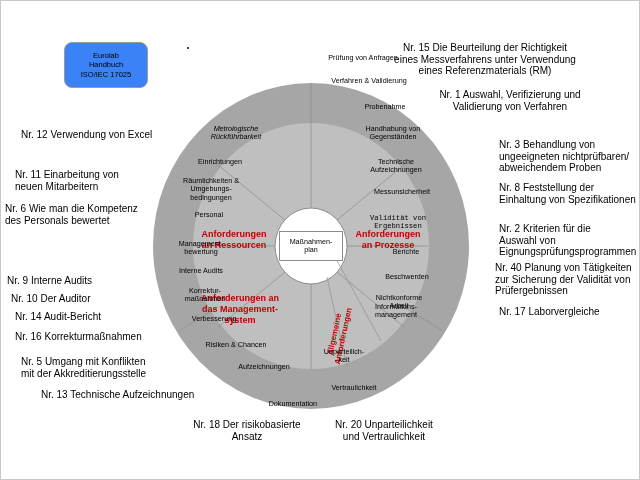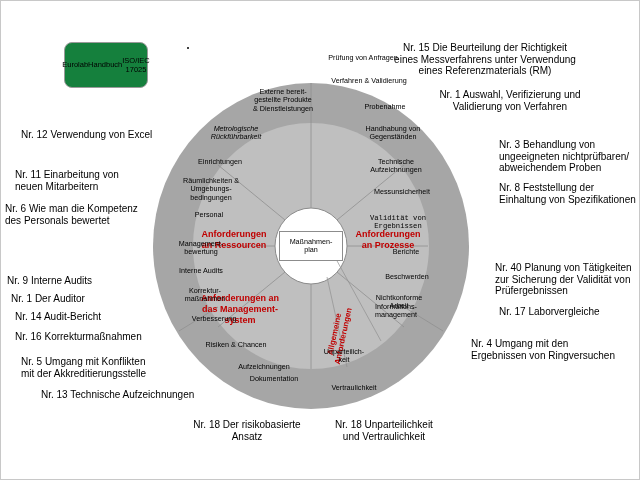--- a/index.html
+++ b/index.html
@@ -13,22 +13,22 @@
   #frame{
     position:absolute;left:0;top:0;width:640px;height:480px;
     border:1px solid #c8c8c8;
     box-sizing:border-box;
     background:#ffffff;
   }
   .abs{position:absolute;}
   
   #eurolab{
     left:63px;top:41px;width:82px;height:44px;
-    background:#15803d;border:1px solid #9a9a9a;border-radius:8px;
-    display:flex;align-items:center;justify-content:center;
+    background:#3b82f6;border:1px solid #9a9a9a;border-radius:8px;
+    display:flex;flex-direction:column;align-items:center;justify-content:center;
     font-size:7.5px;color:#000;line-height:1.25;text-align:center;
   }
   
   #donut-wrap{left:150px;top:80px;width:320px;height:330px;}
   .label{
     position:absolute;font-size:10px;color:#000;line-height:1.15;
     text-align:center;white-space:pre-line;
   }
   .label.left{text-align:left;}
   .label.right{text-align:left;}
@@ -109,39 +109,36 @@
 das Management-
 system</div>
     <div id="vert-title" style="left:152px;top:245px;width:72px;">Allgemeine
 Anforderungen</div>
 
     
     <div id="center-box" style="left:128px;top:150px;width:64px;height:30px;">Maßnahmen-
 plan</div>
 
     
-    <div class="inner-label" style="left:88px;top:7px;width:88px;">Externe bereit-
-gestellte Produkte
-&amp; Dienstleistungen</div>
     <div class="inner-label" style="left:44px;top:44px;width:82px;font-style:italic;">Metrologische
 Rückführbarkeit</div>
     <div class="inner-label" style="left:30px;top:77px;width:78px;">Einrichtungen</div>
     <div class="inner-label" style="left:16px;top:96px;width:88px;">Räumlichkeiten &amp;
 Umgebungs-
 bedingungen</div>
     <div class="inner-label" style="left:22px;top:130px;width:72px;">Personal</div>
     <div class="inner-label" style="left:10px;top:159px;width:80px;">Management-
 bewertung</div>
     <div class="inner-label" style="left:12px;top:186px;width:76px;">Interne Audits</div>
     <div class="inner-label" style="left:16px;top:206px;width:76px;">Korrektur-
 maßnahmen</div>
     <div class="inner-label" style="left:24px;top:234px;width:78px;">Verbesserung</div>
     <div class="inner-label" style="left:42px;top:260px;width:86px;">Risiken &amp; Chancen</div>
     <div class="inner-label" style="left:72px;top:282px;width:82px;">Aufzeichnungen</div>
-    <div class="inner-label" style="left:80px;top:294px;width:86px;">Dokumentation</div>
+    <div class="inner-label" style="left:80px;top:319px;width:86px;text-align:right;">Dokumentation</div>
     <div class="inner-label" style="left:162px;top:267px;width:62px;">Unparteilich-
 keit</div>
     <div class="inner-label" style="left:168px;top:303px;width:70px;">Vertraulichkeit</div>
     <div class="inner-label" style="left:208px;top:222px;width:74px;">Informations-
 management</div>
     <div class="inner-label" style="left:212px;top:213px;width:72px;">Nichtkonforme
 Arbeit</div>
     <div class="inner-label" style="left:220px;top:192px;width:72px;">Beschwerden</div>
     <div class="inner-label" style="left:222px;top:167px;width:66px;">Berichte</div>
     <div class="inner-label" style="left:210px;top:133px;width:74px;font-family:Liberation Mono, monospace;">Validität von
@@ -159,35 +156,36 @@
   <div class="label" style="left:390px;top:41px;width:188px;">Nr. 15 Die Beurteilung der Richtigkeit
 eines Messverfahrens unter Verwendung
 eines Referenzmaterials (RM)</div>
   <div class="label" style="left:434px;top:88px;width:150px;">Nr. 1 Auswahl, Verifizierung und
 Validierung von Verfahren</div>
   <div class="label right" style="left:498px;top:138px;width:138px;">Nr. 3 Behandlung von
 ungeeigneten nichtprüfbaren/
 abweichendem Proben</div>
   <div class="label right" style="left:498px;top:181px;width:140px;">Nr. 8 Feststellung der
 Einhaltung von Spezifikationen</div>
+  <div class="label right" style="left:498px;top:222px;width:138px;">Nr. 2 Kriterien für die
+Auswahl von
+Eignungsprüfungsprogrammen</div>
   <div class="label right" style="left:494px;top:261px;width:142px;">Nr. 40 Planung von Tätigkeiten
 zur Sicherung der Validität von
 Prüfergebnissen</div>
   <div class="label right" style="left:498px;top:305px;width:132px;">Nr. 17 Laborvergleiche</div>
-  <div class="label right" style="left:470px;top:337px;width:160px;">Nr. 4 Umgang mit den
-Ergebnissen von Ringversuchen</div>
-  <div class="label" style="left:318px;top:418px;width:130px;">Nr. 18 Unparteilichkeit
+  <div class="label" style="left:318px;top:418px;width:130px;">Nr. 20 Unparteilichkeit
 und Vertraulichkeit</div>
   <div class="label" style="left:178px;top:418px;width:136px;">Nr. 18 Der risikobasierte Ansatz</div>
   <div class="label left" style="left:40px;top:388px;width:158px;">Nr. 13 Technische Aufzeichnungen</div>
   <div class="label left" style="left:20px;top:355px;width:154px;">Nr. 5 Umgang mit Konflikten
 mit der Akkreditierungsstelle</div>
   <div class="label left" style="left:14px;top:330px;width:150px;">Nr. 16 Korrekturmaßnahmen</div>
   <div class="label left" style="left:14px;top:310px;width:140px;">Nr. 14 Audit-Bericht</div>
-  <div class="label left" style="left:10px;top:292px;width:134px;">Nr. 1 Der Auditor</div>
+  <div class="label left" style="left:10px;top:292px;width:134px;">Nr. 10 Der Auditor</div>
   <div class="label left" style="left:6px;top:274px;width:136px;">Nr. 9 Interne Audits</div>
   <div class="label left" style="left:4px;top:202px;width:146px;">Nr. 6 Wie man die Kompetenz
 des Personals bewertet</div>
   <div class="label left" style="left:14px;top:168px;width:136px;">Nr. 11 Einarbeitung von
 neuen Mitarbeitern</div>
   <div class="label left" style="left:20px;top:128px;width:132px;">Nr. 12 Verwendung von Excel</div>
 
 </div>
 
 </body></html>

